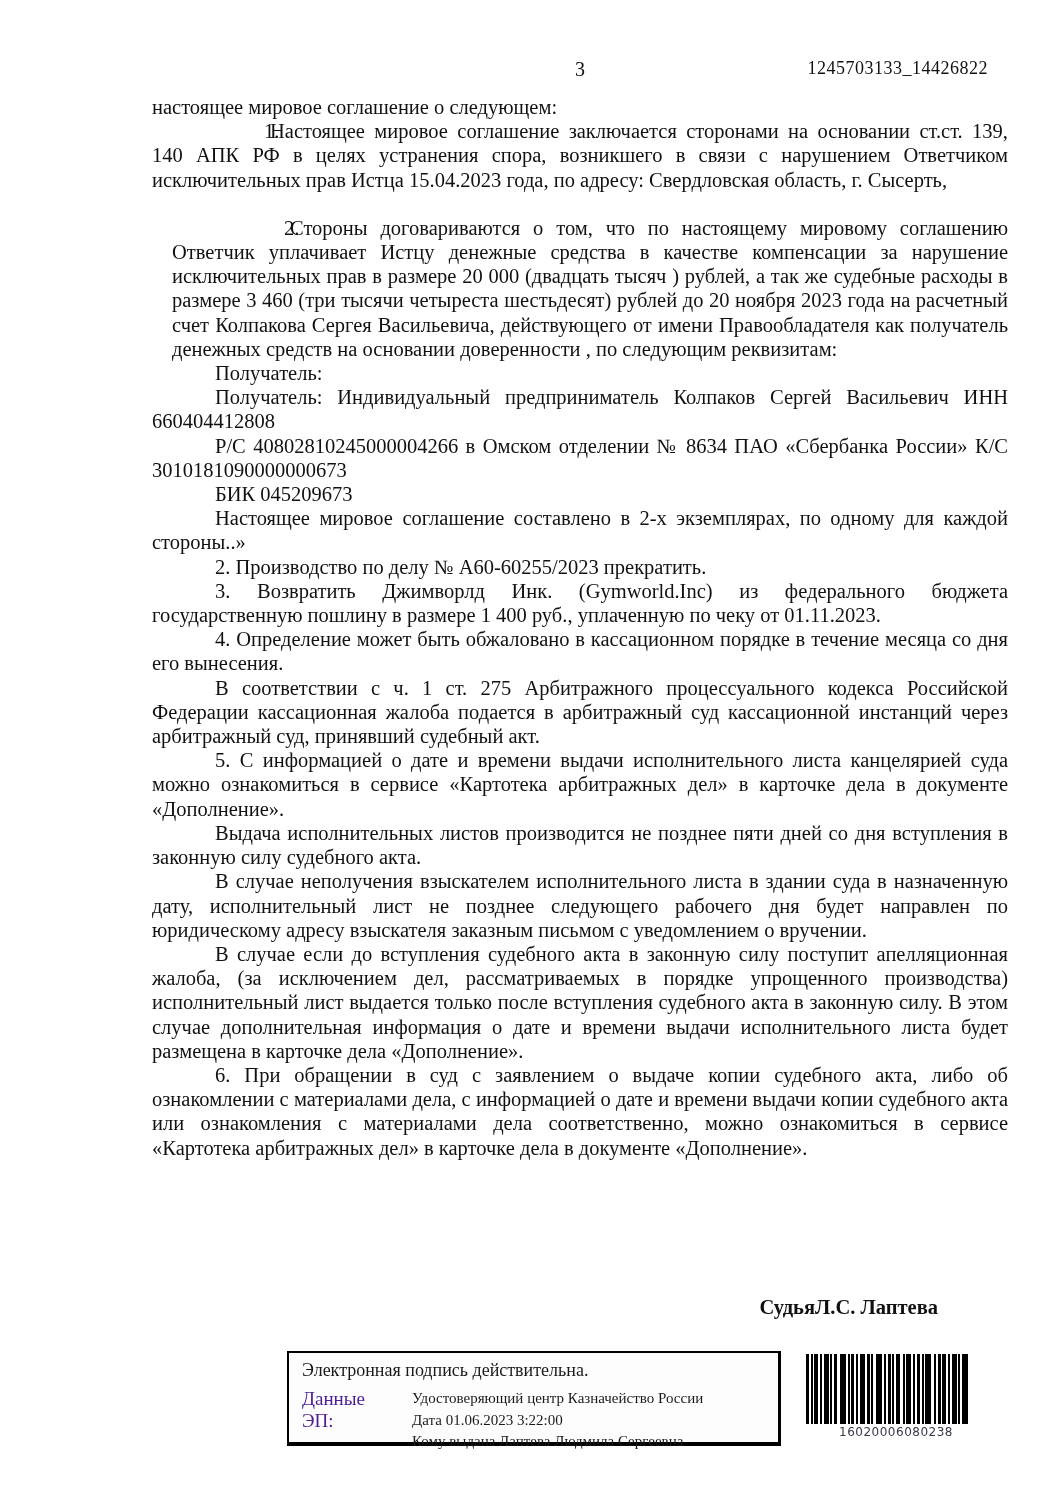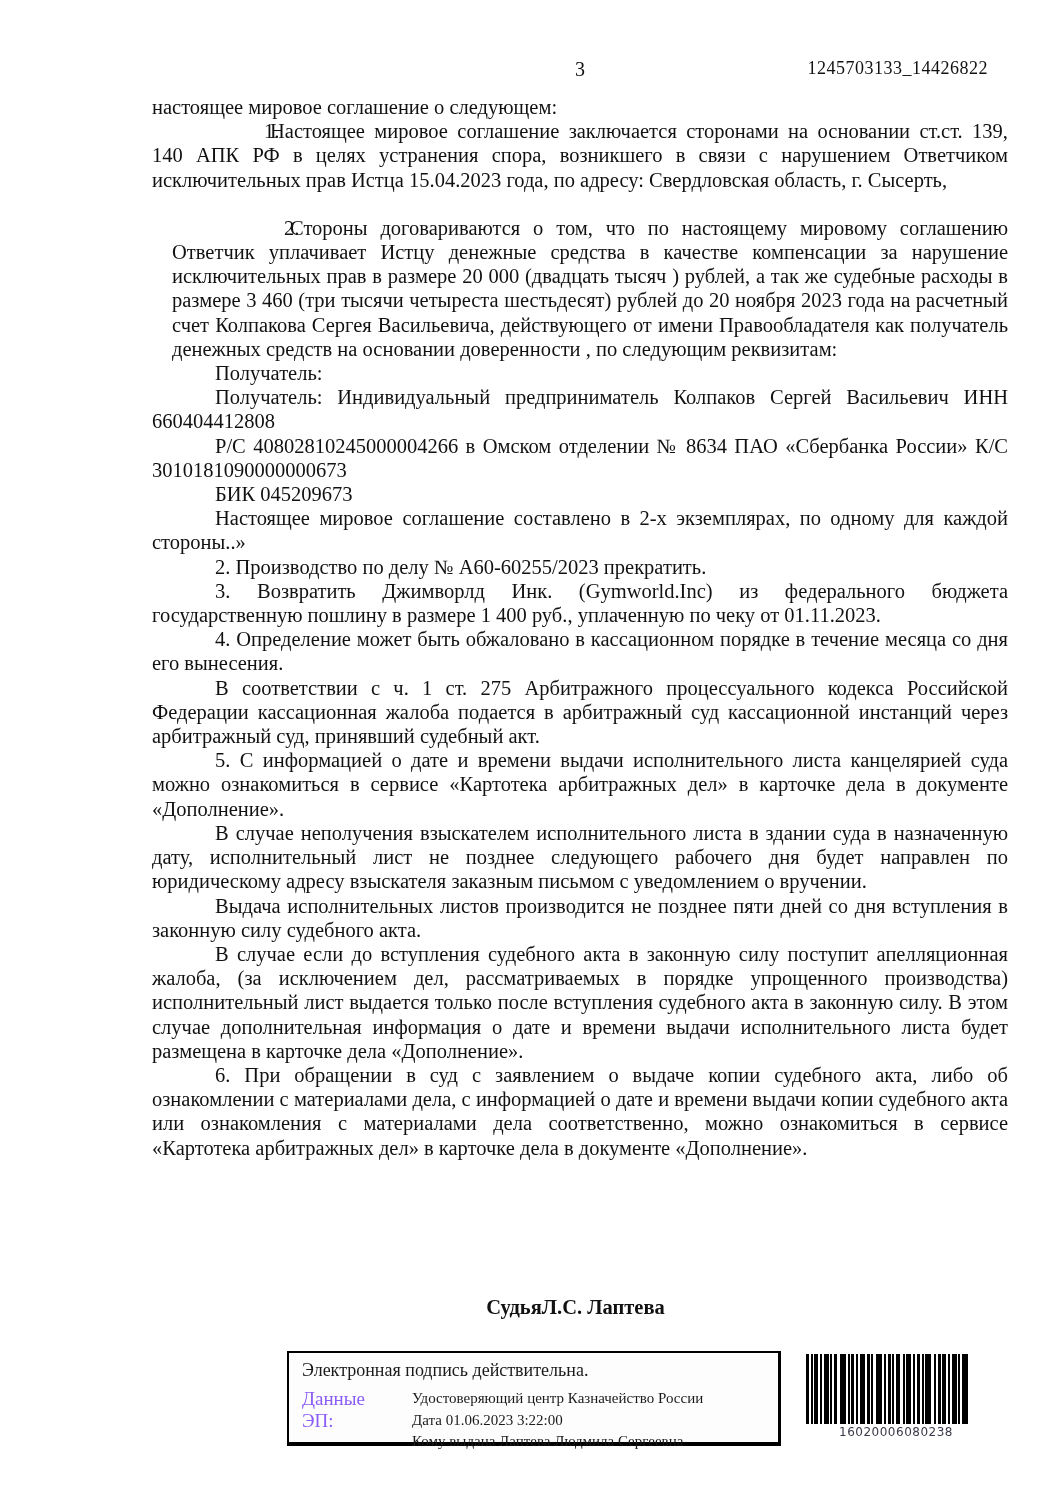--- a/index.html
+++ b/index.html
@@ -21,37 +21,37 @@
     font-size:20.5px;line-height:24.2px;
   }
   .para{margin:0;text-align:justify;text-indent:63px;}
   .para.noindent{text-indent:0;}
   .para.numtab{text-indent:56px;}
   .para.gap{margin-top:24px;margin-left:20px;}
   .pnum{display:inline-block;width:62px;}
   
   .sign-row{
     position:absolute;top:1296px;left:152px;width:856px;
-    display:flex;justify-content:center;
+    display:flex;justify-content:flex-end;
     padding-left:61px;padding-right:70px;box-sizing:border-box;
     font-size:20.5px;font-weight:bold;
   }
   
   .esign-box{
     position:absolute;left:287px;top:1351px;width:494px;height:95px;
     box-sizing:border-box;
     border:2px solid #000;
     border-bottom-width:4px;
     border-right-width:3px;
     background:#fdfdfd;
     padding:7px 8px 0 13px;
   }
   .esign-valid{font-size:18px;color:#1a1a1a;}
   .esign-row{display:flex;margin-top:7px;}
-  .esign-label{font-size:19px;width:98px;flex:none;color:#8b5cf6;}
+  .esign-label{font-size:19px;width:98px;flex:none;color:#4c1d95;}
   .esign-lines{font-size:15px;line-height:21.5px;color:#1a1a1a;margin-left:12px;}
   .esign-line{white-space:nowrap;}
   
   .barcode{position:absolute;left:806px;top:1354px;width:180px;}
   .barcode-bars{display:flex;height:70px;}
   .barcode-bars .b{background:#000;height:100%;flex:none;}
   .barcode-bars .s{background:transparent;height:100%;flex:none;}
   .barcode-number{
     text-align:center;margin-top:1px;
     font-family:"DejaVu Sans","Liberation Sans",sans-serif;
@@ -75,22 +75,22 @@
       <p class="para indent">Получатель:</p>
       <p class="para indent">Получатель: Индивидуальный предприниматель Колпаков Сергей Васильевич ИНН 660404412808</p>
       <p class="para indent">Р/С 40802810245000004266 в Омском отделении № 8634 ПАО «Сбербанка России» К/С 3010181090000000673</p>
       <p class="para indent">БИК 045209673</p>
       <p class="para indent">Настоящее мировое соглашение составлено в 2-х экземплярах, по одному для каждой стороны..»</p>
       <p class="para indent">2. Производство по делу № А60-60255/2023 прекратить.</p>
       <p class="para indent">3. Возвратить Джимворлд Инк. (Gymworld.Inc) из федерального бюджета государственную пошлину в размере 1 400 руб., уплаченную по чеку от 01.11.2023.</p>
       <p class="para indent">4. Определение может быть обжаловано в кассационном порядке в течение месяца со дня его вынесения.</p>
       <p class="para indent">В соответствии с ч. 1 ст. 275 Арбитражного процессуального кодекса Российской Федерации кассационная жалоба подается в арбитражный суд кассационной инстанций через арбитражный суд, принявший судебный акт.</p>
       <p class="para indent">5. С информацией о дате и времени выдачи исполнительного листа канцелярией суда можно ознакомиться в сервисе «Картотека арбитражных дел» в карточке дела в документе «Дополнение».</p>
+      <p class="para indent">Выдача исполнительных листов производится не позднее пяти дней со дня вступления в законную силу судебного акта.</p>
       <p class="para indent">В случае неполучения взыскателем исполнительного листа в здании суда в назначенную дату, исполнительный лист не позднее следующего рабочего дня будет направлен по юридическому адресу взыскателя заказным письмом с уведомлением о вручении.</p>
-      <p class="para indent">Выдача исполнительных листов производится не позднее пяти дней со дня вступления в законную силу судебного акта.</p>
       <p class="para indent">В случае если до вступления судебного акта в законную силу поступит апелляционная жалоба, (за исключением дел, рассматриваемых в порядке упрощенного производства) исполнительный лист выдается только после вступления судебного акта в законную силу. В этом случае дополнительная информация о дате и времени выдачи исполнительного листа будет размещена в карточке дела «Дополнение».</p>
       <p class="para indent">6. При обращении в суд с заявлением о выдаче копии судебного акта, либо об ознакомлении с материалами дела, с информацией о дате и времени выдачи копии судебного акта или ознакомления с материалами дела соответственно, можно ознакомиться в сервисе «Картотека арбитражных дел» в карточке дела в документе «Дополнение».</p>
     </div>
 
   <div class="sign-row">
     <span>Судья</span>
     <span>Л.С. Лаптева</span>
   </div>
 
   <div class="esign-box">

